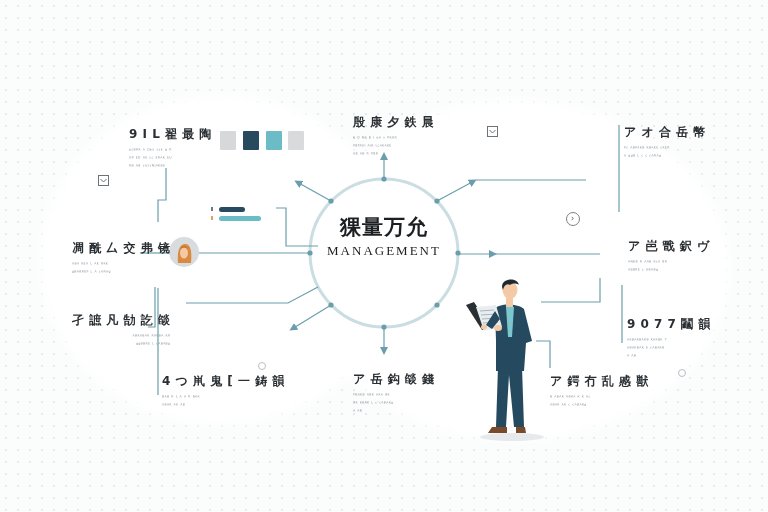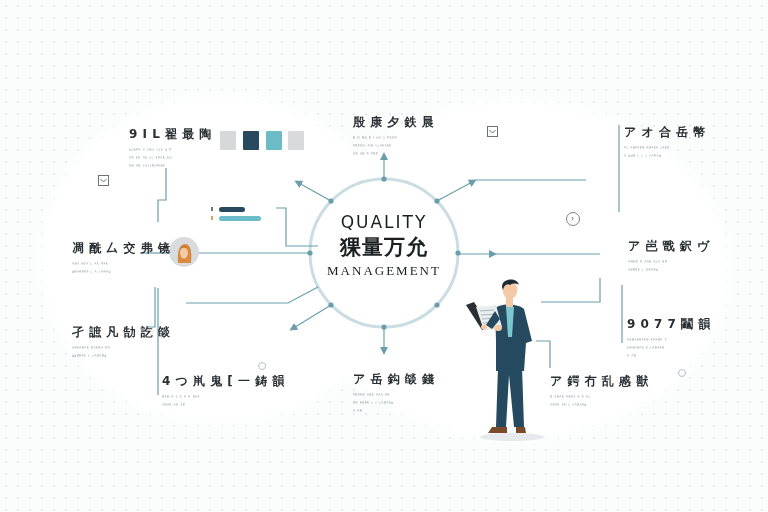--- a/index.html
+++ b/index.html
@@ -80,21 +80,20 @@
     <polyline points="541,302 600,302 600,278"></polyline>
     <line x1="622" y1="285" x2="622" y2="343"></line>
     <polyline points="536,341 550,341 550,368"></polyline>
   </g>
 
   <circle cx="262" cy="366" r="3.5" fill="none" stroke="#b8bfc3" stroke-width="1"></circle>
   <circle cx="682" cy="373" r="3.5" fill="none" stroke="#b8bfc3" stroke-width="1"></circle>
 </svg>
 
 <div class="center-text">
-  <div class="t1">QUALITY</div>
   <div class="t2">猓量万允</div>
   <div class="t3">MANAGEMENT</div>
 </div>
 
 <div class="swatch" style="left:220px;top:131px;background:#d6d8d9;"></div>
 <div class="swatch" style="left:243px;top:131px;background:#284a5e;"></div>
 <div class="swatch" style="left:266px;top:131px;background:#6bbcc6;"></div>
 <div class="swatch" style="left:288px;top:131px;background:#d9dadb;"></div>
 
 <div style="position:absolute;left:211px;top:207px;width:2px;height:4px;background:#6a7a85;"></div>
@@ -149,21 +148,21 @@
   <div class="desc">ᴬᴮᴬ ᴷᴱᴬ ᴸ ᴬᴷ ᴿᴷᴷ</div>
   <div class="desc" style="margin-top:0">ᵍᴮᴬᴮᴿᴱᴾ ᴸ ᴬ ᶜᴬᴿᴬᵍ</div>
 </div>
 
 <div class="label" style="left:628px;top:238px;">
   <div class="title">ア 岜 戬 鈬 ヴ</div>
   <div class="desc">ᴬᴺᴷᴮ ᴿ ᴬᴬᴮ ᴷᶜᴬ ᴮᴿ</div>
   <div class="desc" style="margin-top:0">ᴬᴮᴮᴿᴱ ᶜ ᴬᴮᴬᴮᵍ</div>
 </div>
 
-<div class="label" style="left:72px;top:324px;">
+<div class="label" style="left:72px;top:312px;text-align:right;">
   <div class="title">孑 謶 凡 勂 訖 燄</div>
   <div class="desc">ᴬᴮᴷᴬᴮᴬᴷ ᴿᴬᴷᴮᴬ ᴷᴿ</div>
   <div class="desc" style="margin-top:0">ᵍᵍᴮᴮᴿᴱ ᴸ ᶜᴬᴮᴬᴮᵍ</div>
 </div>
 
 <div class="label" style="left:627px;top:316px;">
   <div class="title">9 0 7 7 鬮 韻</div>
   <div class="desc">ᴬᴷᴮᴬᴷᴮᴬᴷᴮ ᴷᴬᴷᴮᴷ ᵀ</div>
   <div class="desc" style="margin-top:0">ᴬᴮᴬᴷᴮᴬᴷ ᴱ ᶜᴬᴮᴬᴷᴮ</div>
   <div class="desc" style="margin-top:0">ᴬ ᴬᴮ</div>

